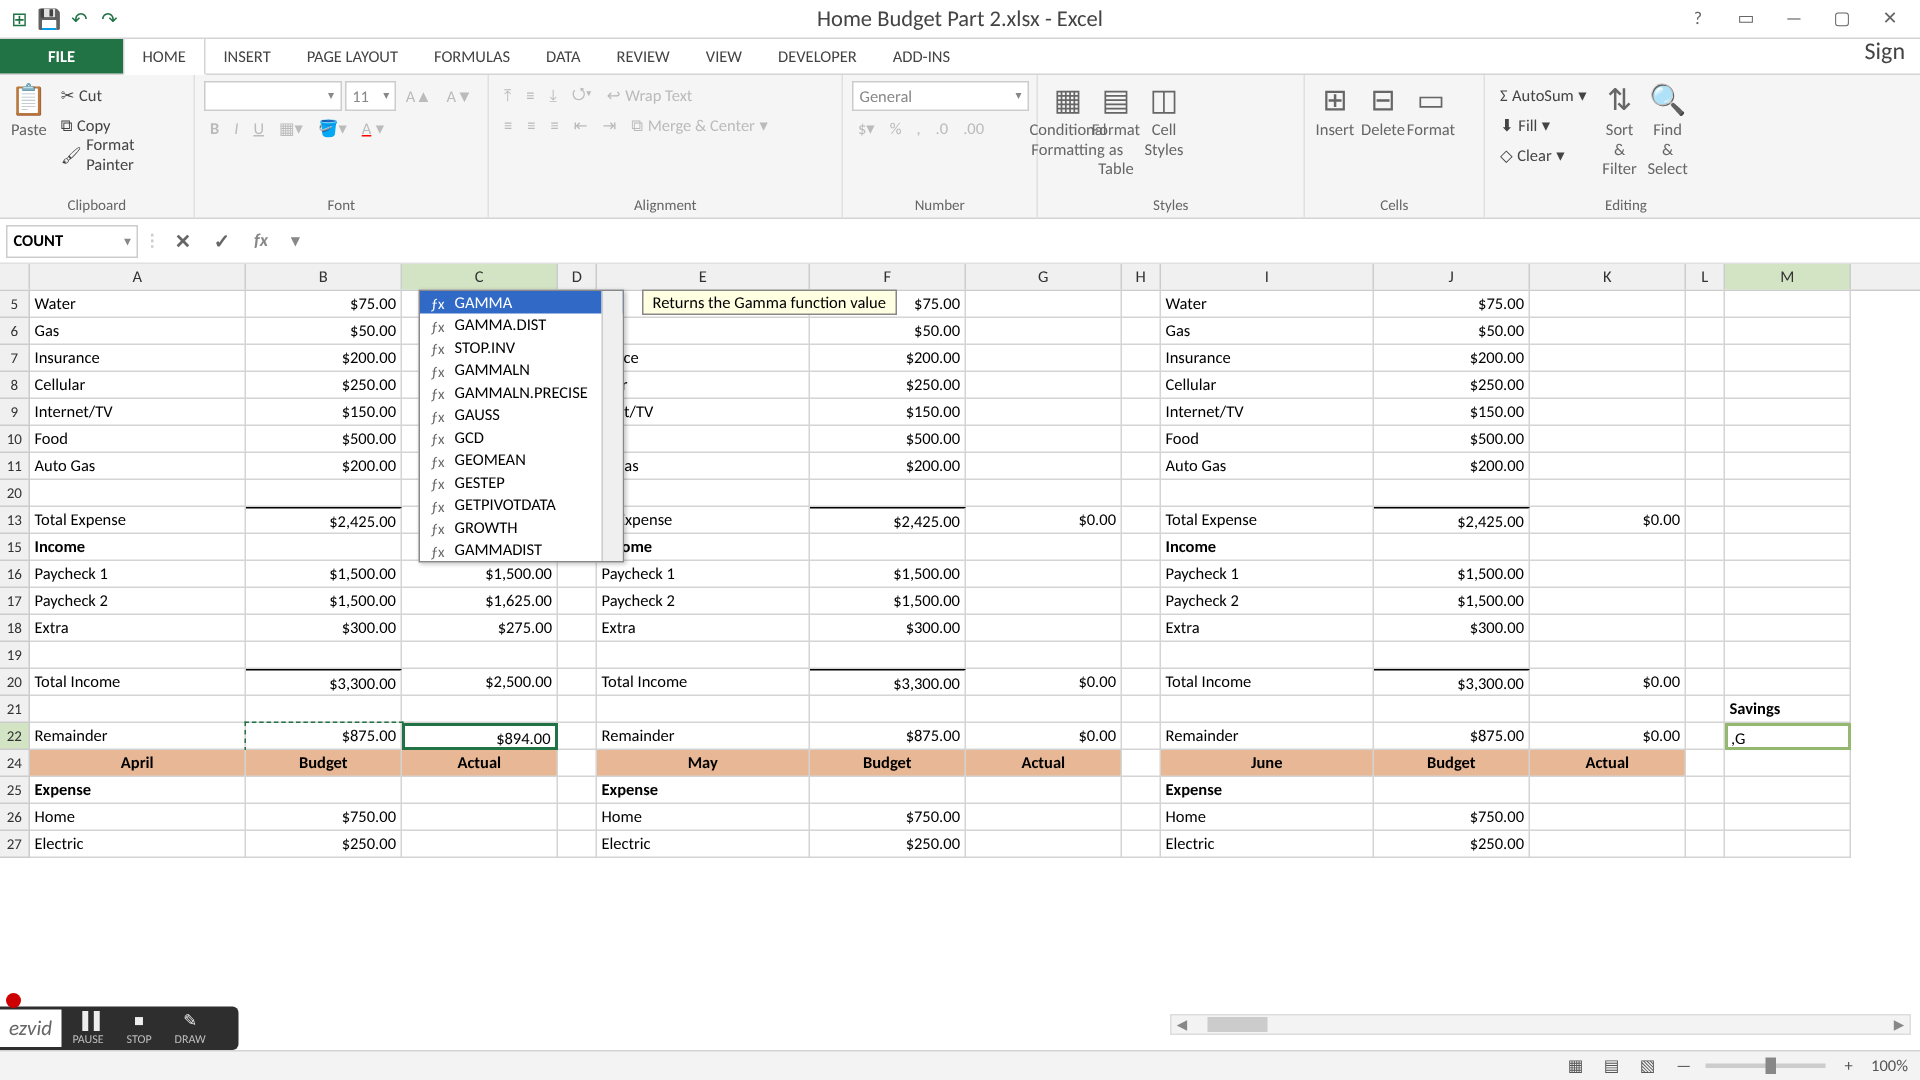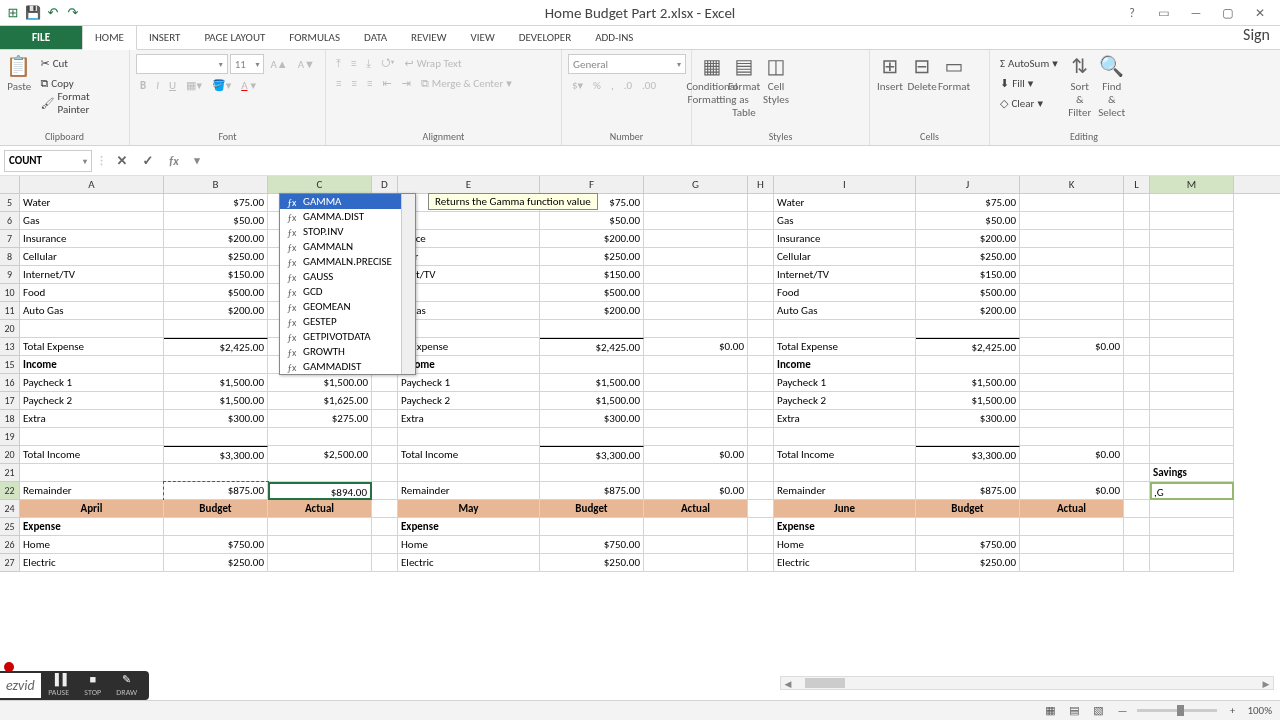--- a/index.html
+++ b/index.html
@@ -67,21 +67,21 @@
 .ac-item.sel { background:#3169c6; color:#fff; }
 .ac-ico { width:12px; height:12px; font-size:10px; color:#666; }
 .ac-item.sel .ac-ico { color:#fff; }
 .ac-scroll { position:absolute; right:0; top:0; bottom:0; width:14px; background:#efefef; border-left:1px solid #ccc; }
 .ac-tooltip { position:absolute; top:193px; left:428px; background:#ffffe1; border:1px solid #888; padding:1px 6px; font-size:11px; z-index:100; }
 
 
 .wA{width:144px}.wB{width:104px}.wC{width:104px}.wD{width:26px}.wE{width:142px}.wF{width:104px}.wG{width:104px}.wH{width:26px}.wI{width:142px}.wJ{width:104px}.wK{width:104px}.wL{width:26px}.wM{width:84px}
 
 
-.recorder { position:absolute; left:0; bottom:20px; display:flex; align-items:flex-start; background:rgba(0,0,0,.82); padding:2px 6px 2px 0; gap:2px; z-index:50; border-radius:0 4px 4px 0;}
+.recorder { position:absolute; left:0; bottom:20px; display:flex; align-items:flex-end; background:rgba(0,0,0,.82); padding:2px 16px 2px 0; gap:2px; z-index:50; border-radius:0 4px 4px 0;}
 .recorder .logo { background:#fff; padding:4px 6px; font-size:14px; color:#666; font-style:italic; }
 .recorder .rec-btn { width:32px; text-align:center; color:#bbb; font-size:8px; padding-top:14px; position:relative;}
 .recorder .rec-btn::before { content:'▐▐'; position:absolute; top:0; left:0; right:0; text-align:center; font-size:11px; color:#eee;}
 .recorder .rb-stop::before{content:'■';}
 .recorder .rb-draw::before{content:'✎';}
 .rec-dot{width:10px;height:10px;background:#c00;border-radius:50%;position:absolute;left:4px;bottom:48px;z-index:51;}
 
 
 .statusbar { position:absolute; left:0; right:0; bottom:0; height:20px; background:#f3f3f3; border-top:1px solid #d4d4d4; display:flex; align-items:center; justify-content:flex-end; gap:6px; padding:0 8px; font-size:10px; color:#555;}
 .sb-icon{width:18px;text-align:center;cursor:pointer;}

